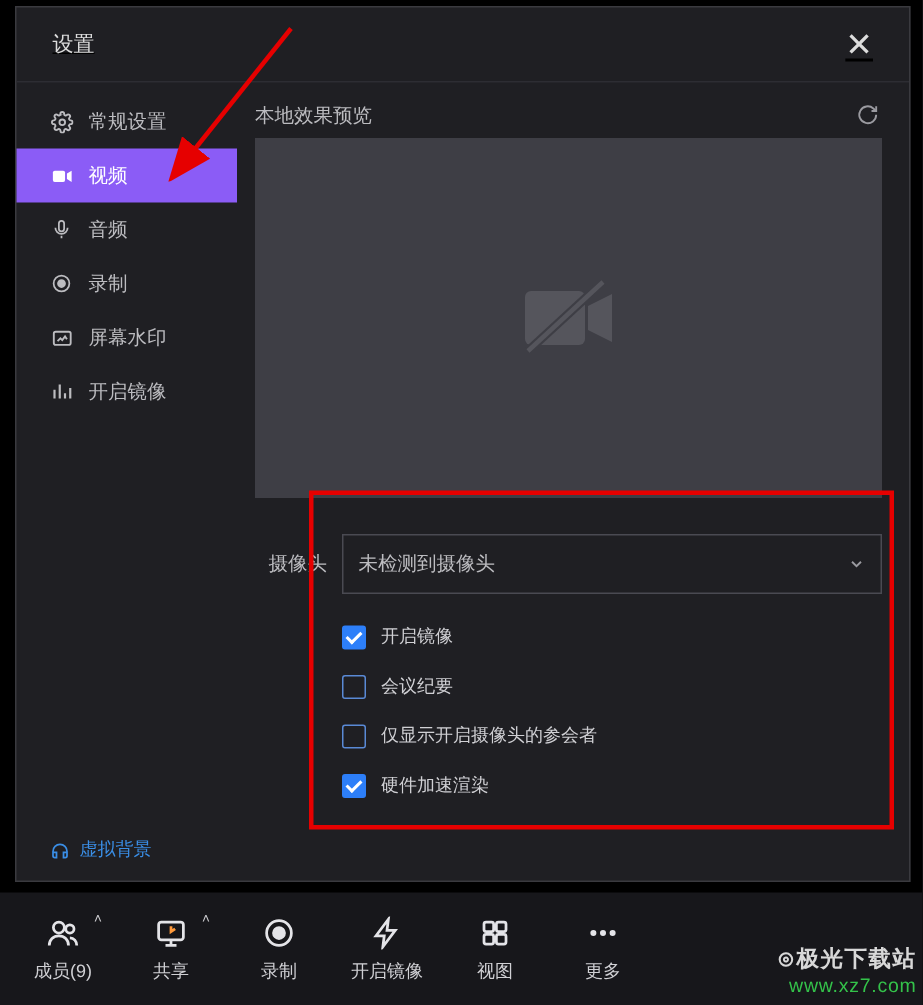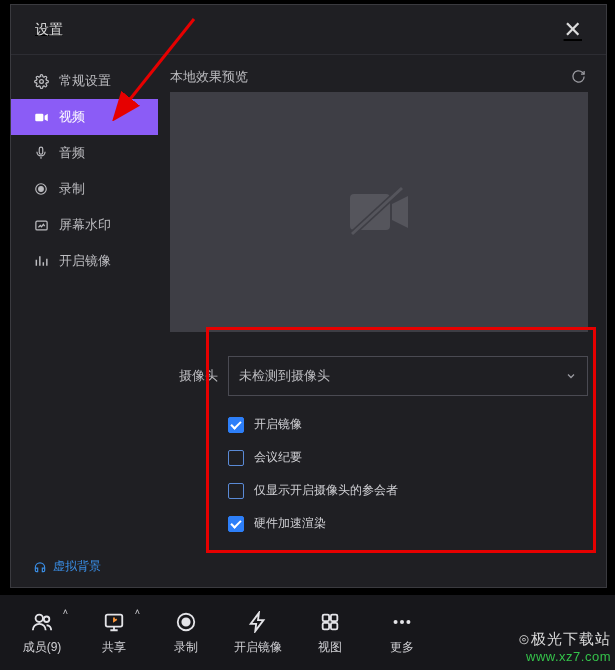--- a/index.html
+++ b/index.html
@@ -186,21 +186,21 @@
     top:-2px; right:10px;
     font-size:9px;
     color:#d0d0d4;
   }
   .watermark {
     position: absolute;
     right: 4px; bottom: 6px;
     text-align: right;
     pointer-events: none;
   }
-  .wm-top { color:#d8d8d8; font-size:15px; letter-spacing:1px; font-weight:400;margin-left:19px;}
+  .wm-top { color:#d8d8d8; font-size:15px; letter-spacing:1px; font-weight:700;margin-left:19px;}
   .wm-bot { color:#34c24a; font-size:13px; letter-spacing:0.5px;}
   svg { display:block; }
 </style>
 </head>
 <body>
 
 <div class="dialog">
   <div class="dialog-header">
     <span class="dialog-title">设置</span>
     <span class="close-btn">✕</span>

